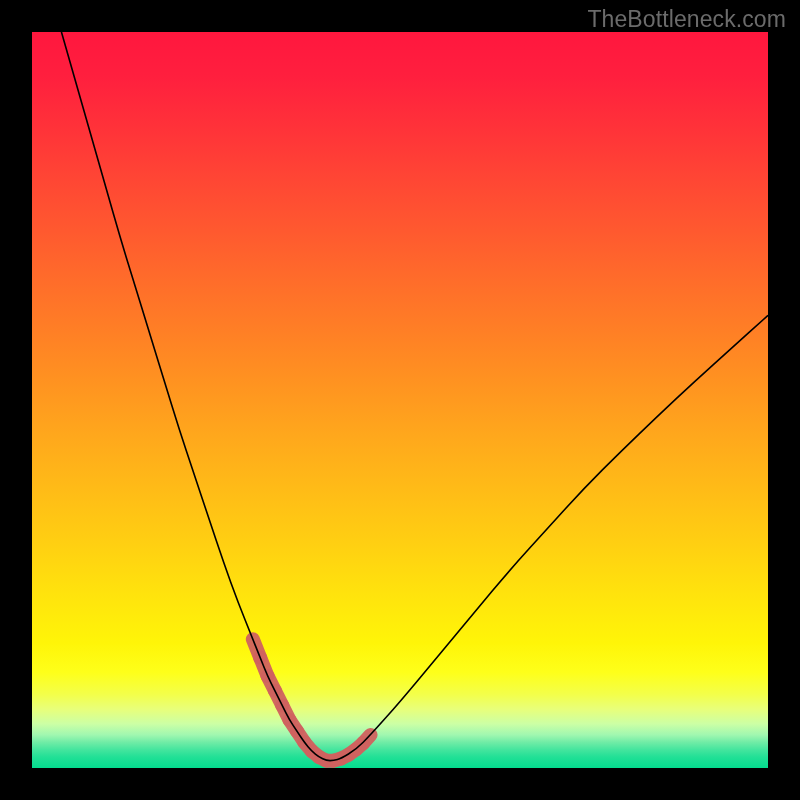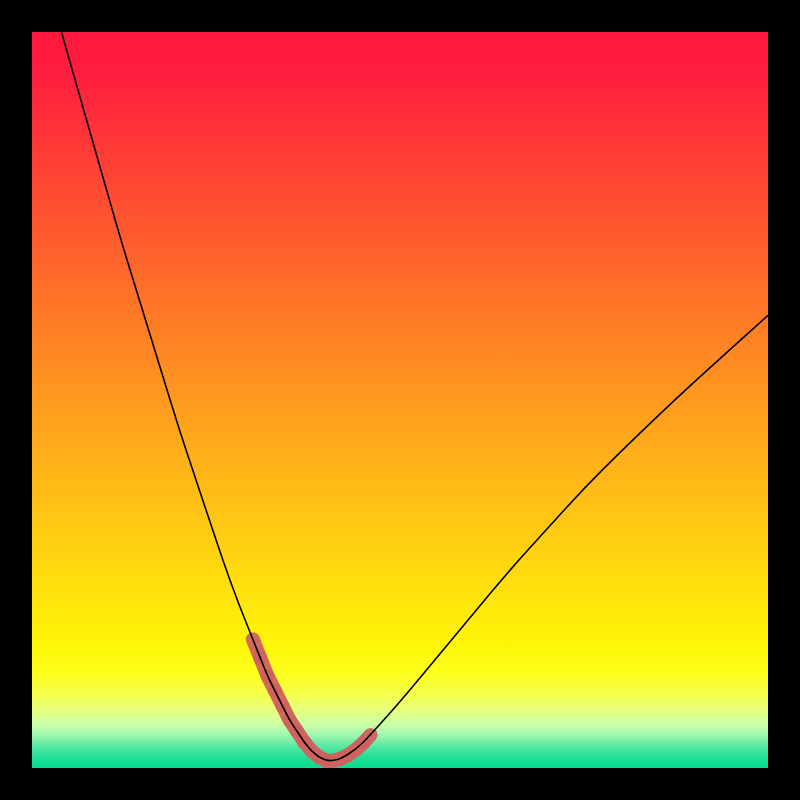--- a/index.html
+++ b/index.html
@@ -84,13 +84,14 @@
           <line x1="294.40000000000003" y1="728.64" x2="301.76" y2="728.64" stroke="#d0625f" stroke-width="14" stroke-linecap="round" opacity="0.95"></line>
           <line x1="301.76" y1="728.64" x2="309.12" y2="726.432" stroke="#d0625f" stroke-width="14" stroke-linecap="round" opacity="0.95"></line>
           <line x1="309.12" y1="726.432" x2="316.48" y2="722.752" stroke="#d0625f" stroke-width="14" stroke-linecap="round" opacity="0.95"></line>
           <line x1="316.48" y1="722.752" x2="323.84" y2="717.6" stroke="#d0625f" stroke-width="14" stroke-linecap="round" opacity="0.95"></line>
           <line x1="323.84" y1="717.6" x2="331.2" y2="710.976" stroke="#d0625f" stroke-width="14" stroke-linecap="round" opacity="0.95"></line>
           <line x1="331.2" y1="710.976" x2="338.56" y2="702.88" stroke="#d0625f" stroke-width="14" stroke-linecap="round" opacity="0.95"></line>
         </g>
         <path d="M 29.44 0 Q 29.44 0 36.8 25.75999999999999 Q 44.16 51.51999999999998 51.519999999999996 77.27999999999997 Q 58.88 103.03999999999996 66.24000000000001 128.79999999999995 Q 73.60000000000001 154.55999999999995 80.96000000000001 180.32 Q 88.32 206.08000000000004 95.68 230 Q 103.04 253.91999999999996 110.4 277.84000000000003 Q 117.76 301.76000000000005 125.12 325.68 Q 132.48 349.59999999999997 139.84 373.52 Q 147.20000000000002 397.44 154.56 419.52 Q 161.92 441.59999999999997 169.27999999999997 463.67999999999995 Q 176.64 485.76 184 507.84 Q 191.36 529.92 198.72000000000003 550.16 Q 206.08 570.4 213.44 588.8 Q 220.79999999999998 607.2 224.48 616.4000000000001 Q 228.16 625.6 231.84 634.8 Q 235.52 644 239.20000000000002 651.36 Q 242.88000000000002 658.72 246.56 666.08 Q 250.24 673.44 253.92 680.8 Q 257.59999999999997 688.16 261.28 693.6800000000001 Q 264.96 699.2 268.64 704.72 Q 272.32 710.24 276 714.656 Q 279.68 719.072 283.36 722.0160000000001 Q 287.04 724.96 290.72 726.8 Q 294.40000000000003 728.64 298.08000000000004 728.64 Q 301.76 728.64 305.44 727.5360000000001 Q 309.12 726.432 316.48 722.0160000000001 Q 323.84 717.6 331.2 710.24 Q 338.56 702.88 353.28 686.3199999999999 Q 368 669.76 386.4 647.6800000000001 Q 404.8 625.6 423.2 603.52 Q 441.59999999999997 581.44 460 559.36 Q 478.40000000000003 537.28 496.79999999999995 517.04 Q 515.1999999999999 496.79999999999995 533.5999999999999 476.55999999999995 Q 552 456.32 570.4000000000001 437.91999999999996 Q 588.8000000000001 419.52 607.2 401.856 Q 625.6 384.192 644 366.89599999999996 Q 662.4 349.59999999999997 680.8 333.03999999999996 Q 699.1999999999999 316.48 717.5999999999999 299.92 T 736 283.36" fill="none" stroke="#000000" stroke-width="1.6"></path>
       </svg>
   </div>
+  <div class="watermark">TheBottleneck.com</div>
 </div>
 
 </body></html>

